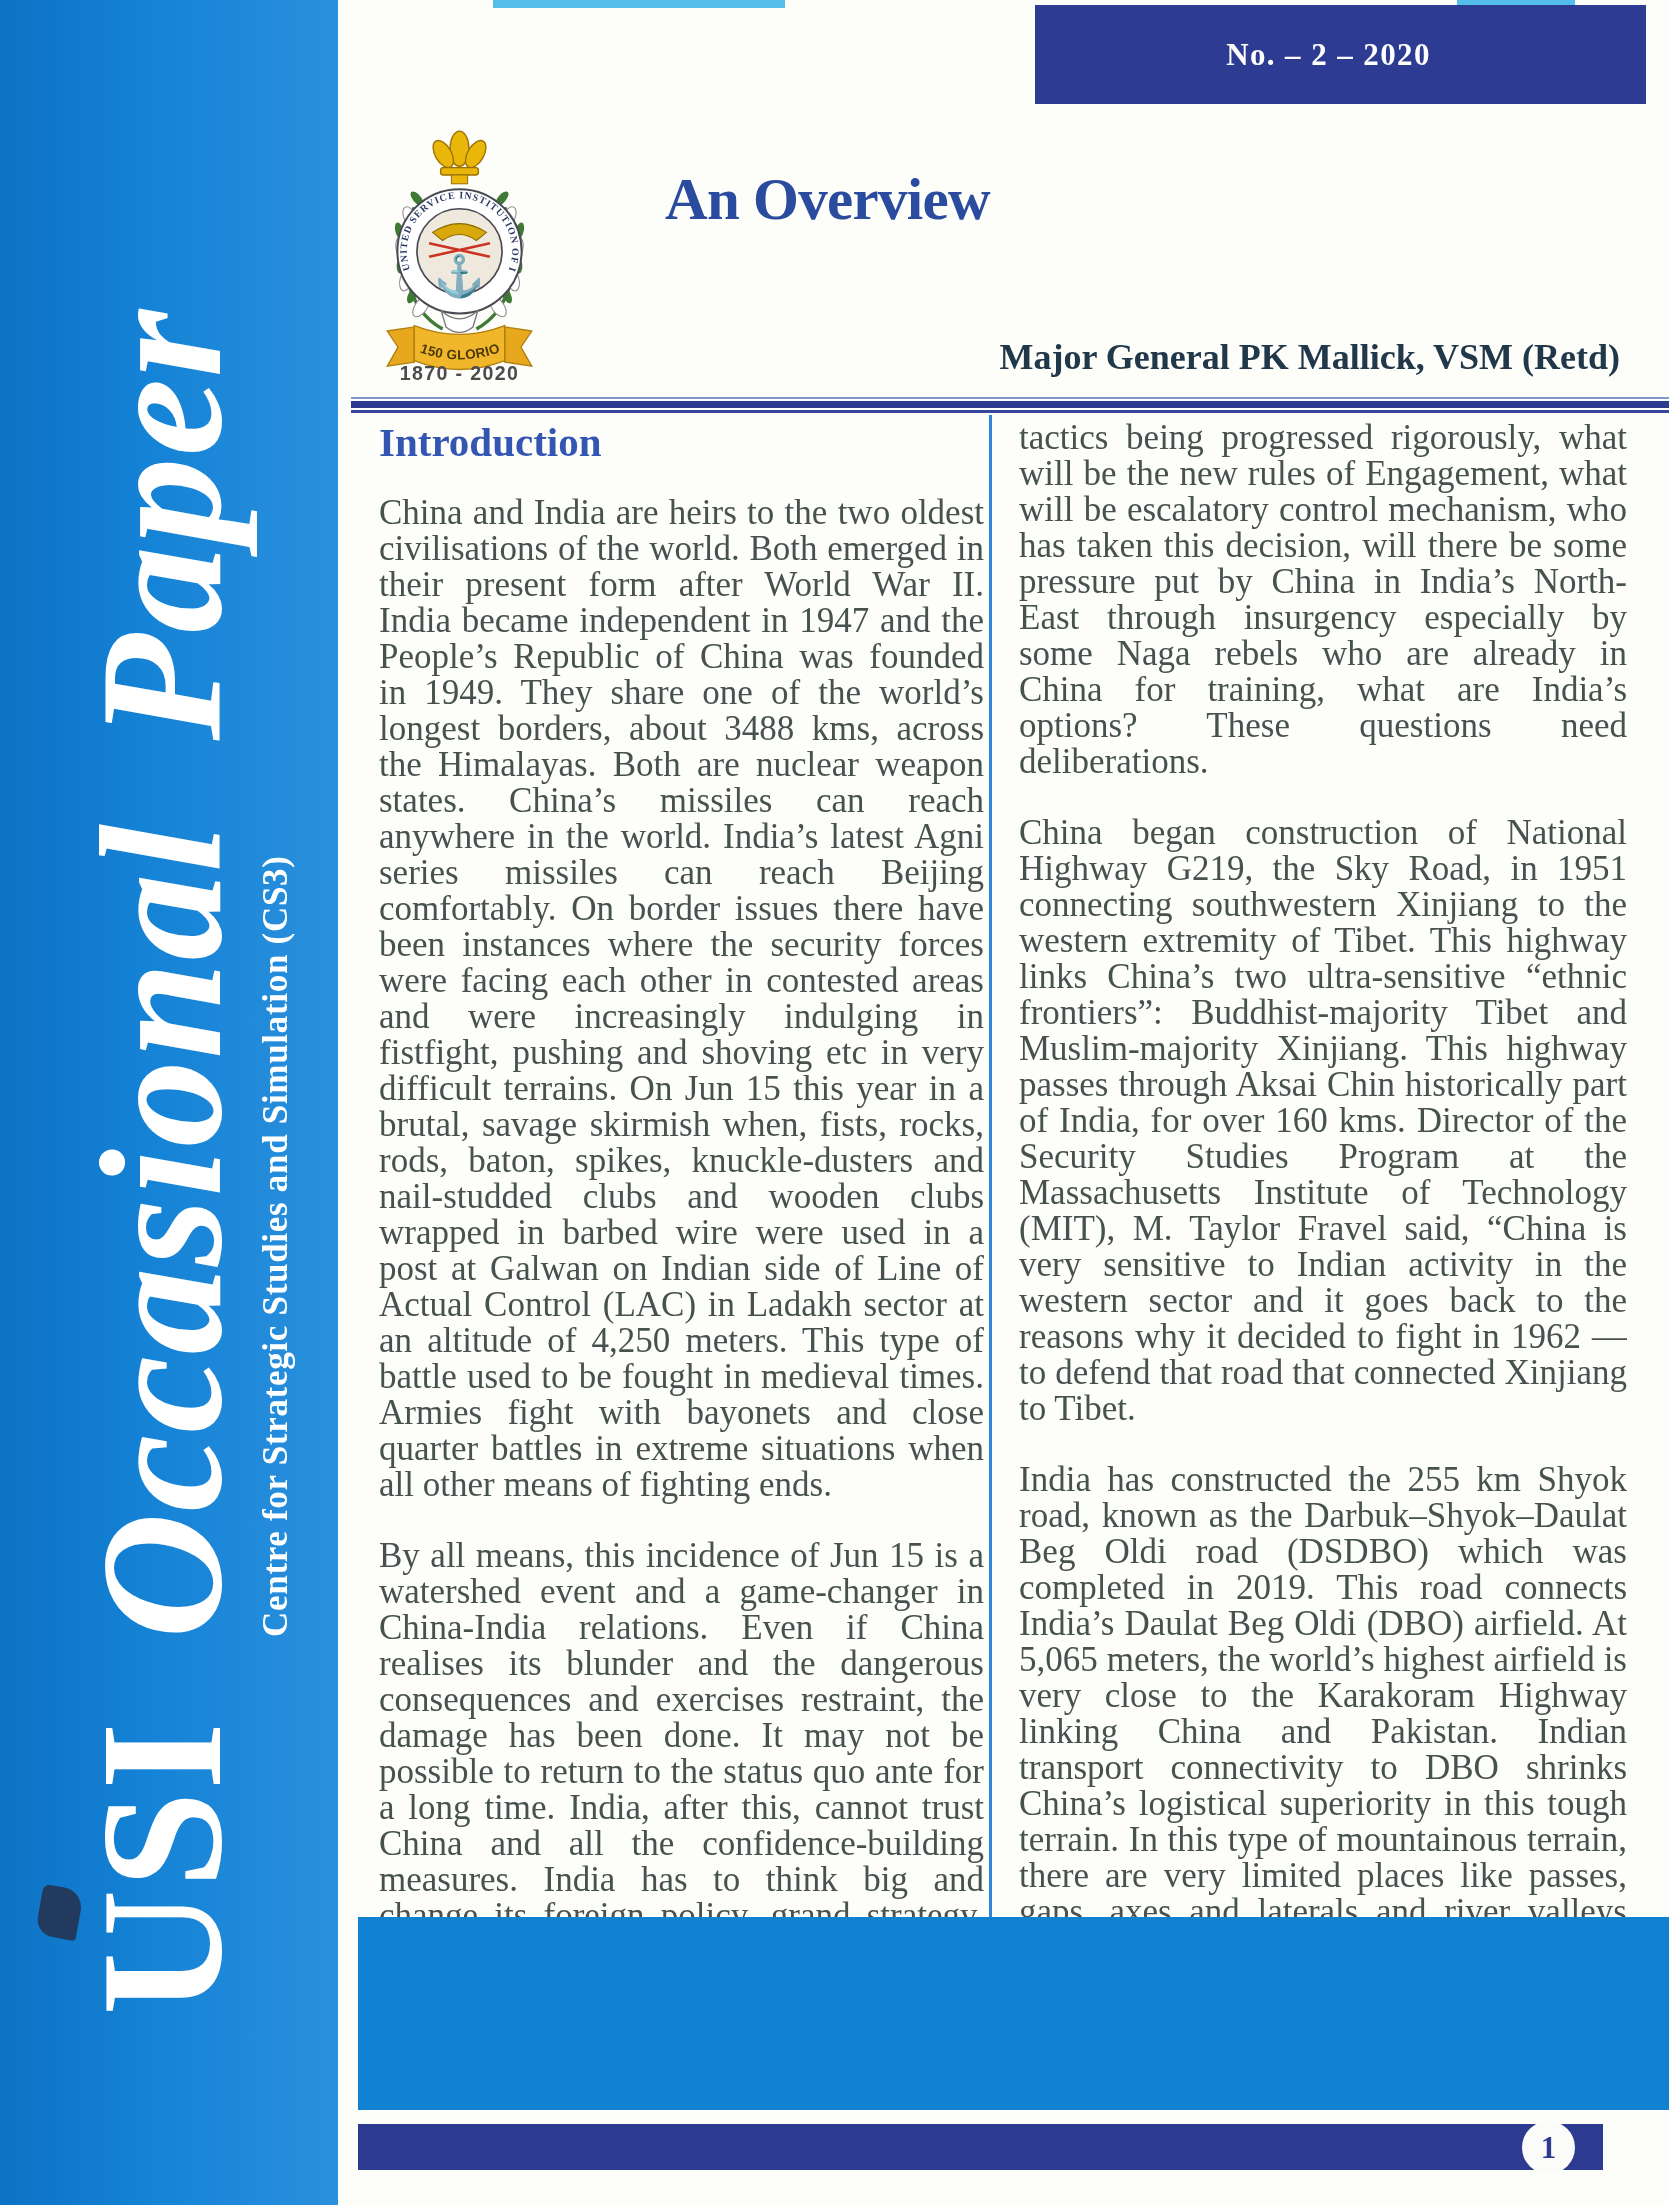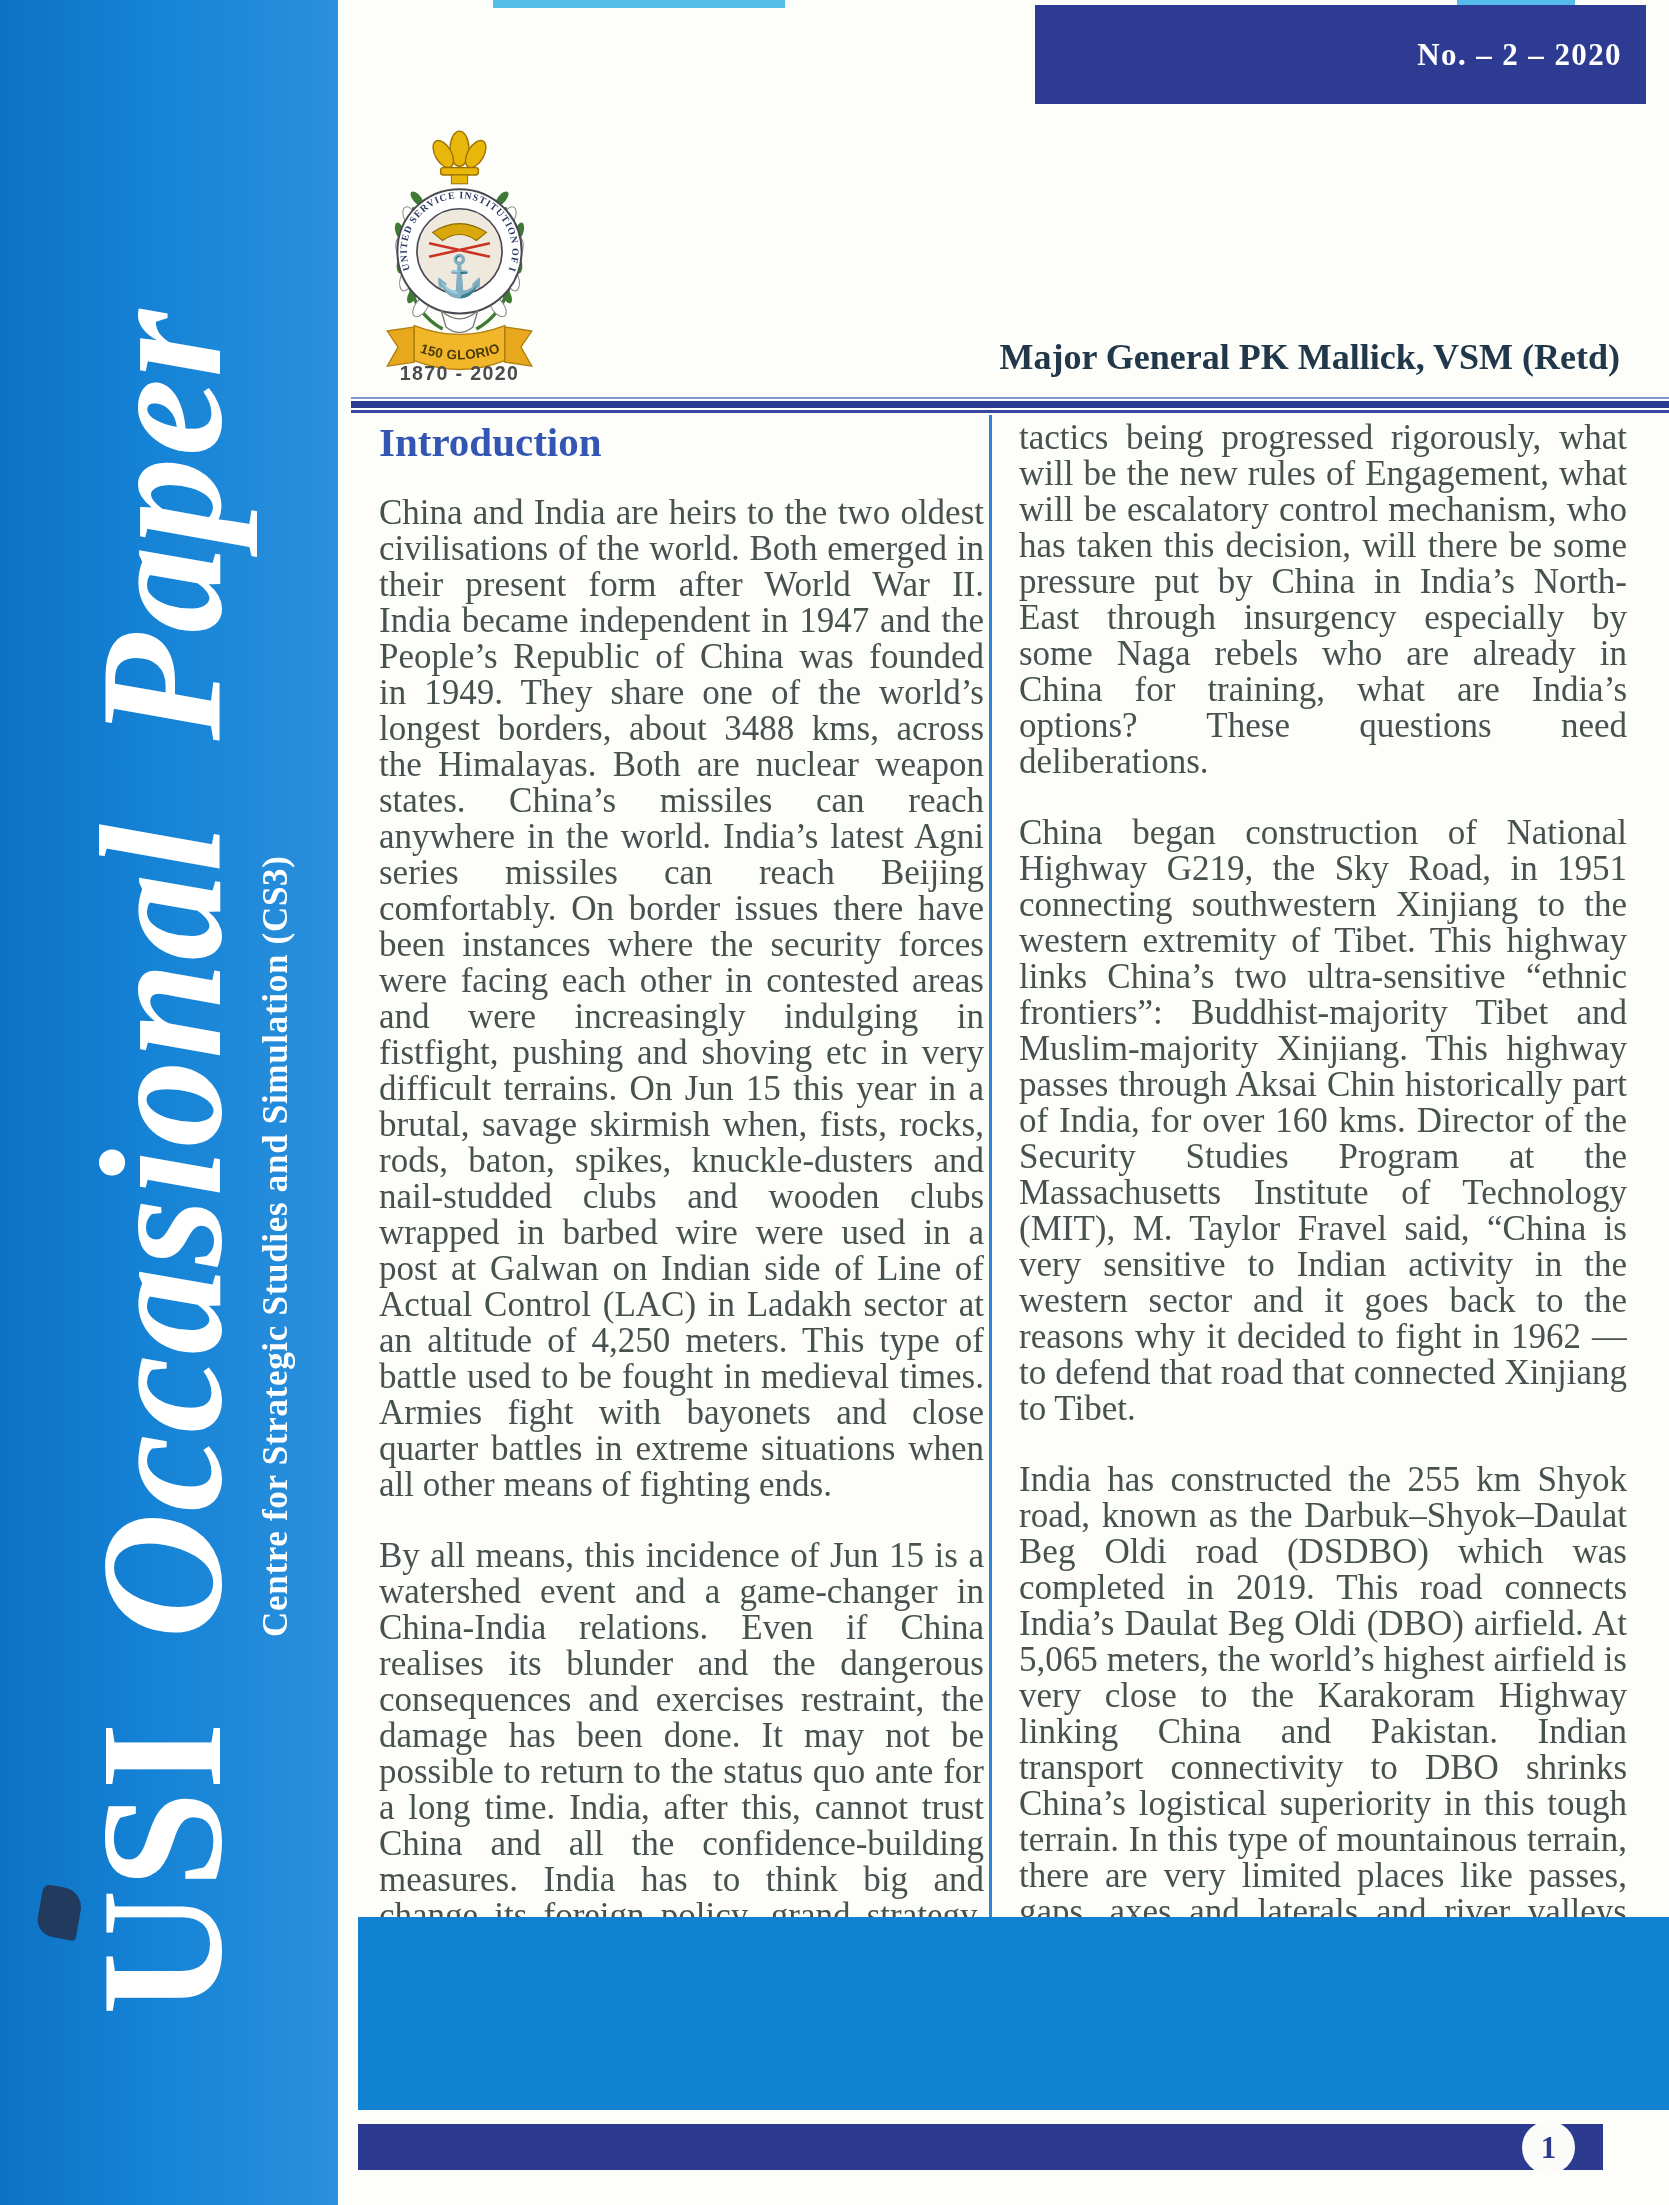--- a/index.html
+++ b/index.html
@@ -24,21 +24,21 @@
     word-spacing:37px;letter-spacing:1.4px;font-weight:600;}
   .sidebar-main .rest{font-style:italic;font-weight:600;}
   .sidebar-sub{
     position:absolute;left:244px;top:1637px;width:1013px;height:64px;
     transform:rotate(-90deg);transform-origin:0 0;
     font-size:35px;line-height:64px;color:#ffffff;font-weight:bold;
     white-space:nowrap;letter-spacing:0.7px;}
   
   .issue-banner{position:absolute;left:1035px;top:5.4px;width:611px;height:99px;
     background:#2d3b92;color:#ffffff;font-weight:bold;font-size:31px;
-    line-height:99px;text-align:right;padding-right:24px;box-sizing:border-box;
+    line-height:99px;text-align:center;padding-right:24px;box-sizing:border-box;
     letter-spacing:1.4px;}
   
   .logo{position:absolute;left:375px;top:123px;width:169px;height:260px;}
   .title{position:absolute;left:665px;top:162px;width:986px;
     color:#2b4b9e;font-weight:bold;font-size:59px;line-height:75px;letter-spacing:-0.7px;}
   .author{position:absolute;left:675px;top:336px;width:945px;text-align:right;
     color:#21384a;font-weight:bold;font-size:36px;}
   .head-rule{position:absolute;left:351px;top:397px;width:1318px;height:16px;
     background:linear-gradient(#8494cf 0 2px,#ffffff 2px 4px,#2c3a90 4px 11.5px,#ffffff 11.5px 13px,#37459b 13px 16px);}
   
@@ -127,20 +127,21 @@
     <path d="M232,308 L192,302 L192,354 L232,360 L216,332 Z" fill="#e8a81e" stroke="#b07f10" stroke-width="2"></path>
     <path d="M58,300 Q125,326 192,300 L192,352 Q125,378 58,352 Z" fill="#f2b62a" stroke="#b07f10" stroke-width="2"></path>
     <text font-size="20" font-weight="bold" fill="#4a3a08" letter-spacing="0.5" font-family="Liberation Sans, sans-serif">
       <textPath href="#ribbonPath" startOffset="4">150 GLORIOUS YEARS</textPath>
     </text>
   </g>
   <text x="125" y="381" text-anchor="middle" font-size="29" font-weight="bold" fill="#4c4c50" letter-spacing="2" font-family="Liberation Sans, sans-serif">1870 - 2020</text>
 </svg>
 
 <div class="title">
+  <div>An Overview</div>
 </div>
 <div class="author">Major General PK Mallick, VSM (Retd)</div>
 <div class="head-rule"></div>
 
 <div class="col col-left">
   <h2>Introduction</h2>
   <p>China and India are heirs to the two oldest civilisations of the world. Both emerged in their present form after World War II. India became independent in 1947 and the People’s Republic of China was founded in 1949. They share one of the world’s longest borders, about 3488 kms, across the Himalayas. Both are nuclear weapon states. China’s missiles can reach anywhere in the world. India’s latest Agni series missiles can reach Beijing comfortably. On border issues there have been instances where the security forces were facing each other in contested areas and were increasingly indulging in fistfight, pushing and shoving etc in very difficult terrains. On Jun 15 this year in a brutal, savage skirmish when, fists, rocks, rods, baton, spikes, knuckle-dusters and nail-studded clubs and wooden clubs wrapped in barbed wire were used in a post at Galwan on Indian side of Line of Actual Control (LAC) in Ladakh sector at an altitude of 4,250 meters. This type of battle used to be fought in medieval times. Armies fight with bayonets and close quarter battles in extreme situations when all other means of fighting ends.</p>
   <p>By all means, this incidence of Jun 15 is a watershed event and a game-changer in China-India relations. Even if China realises its blunder and the dangerous consequences and exercises restraint, the damage has been done. It may not be possible to return to the status quo ante for a long time. India, after this, cannot trust China and all the confidence-building measures. India has to think big and change its foreign policy, grand strategy, military strategy and force structuring, deterrence, nuclear and economic policies et al.  The incident on Jun 15 has raised a lot of questions. Why did China do this when ‘he’ is under tremendous pressure in all fronts, it this China’s salami slice</p>
 </div>
 <div class="col-divider"></div>

